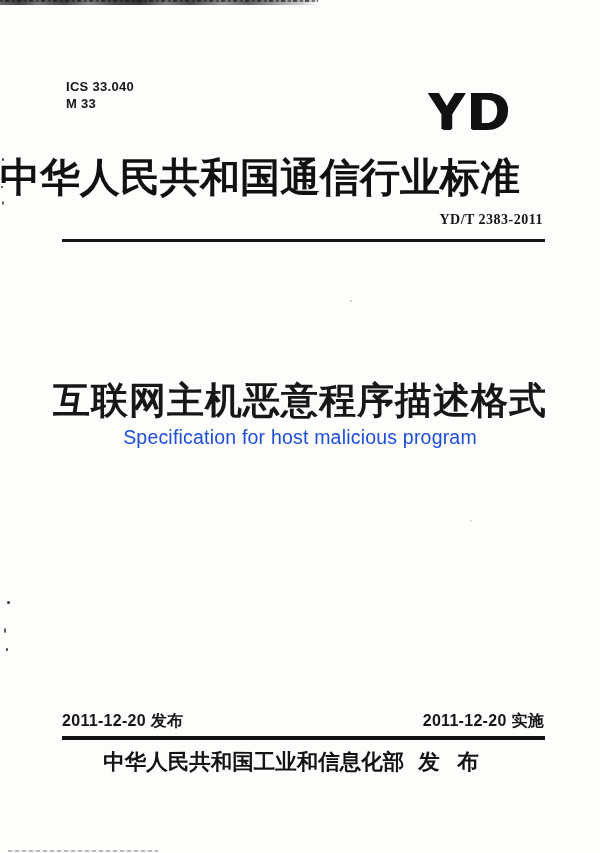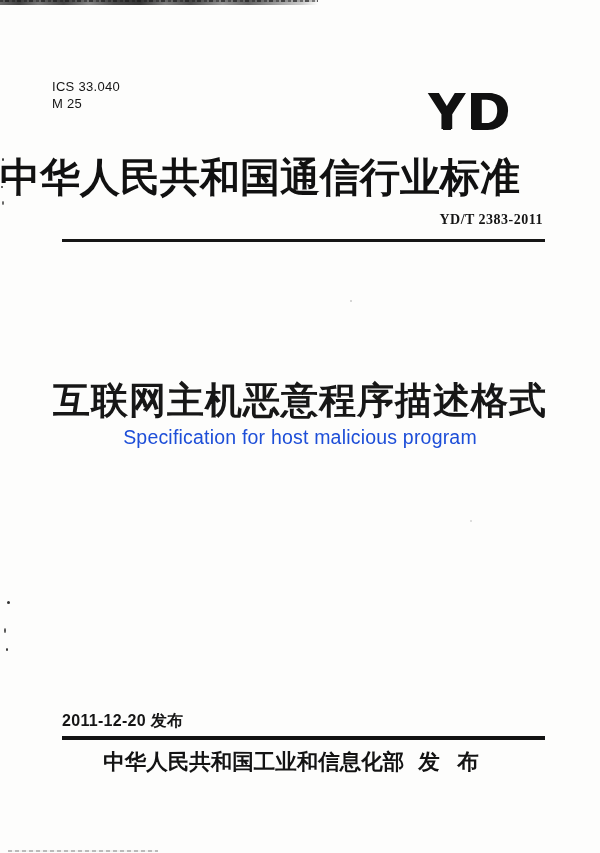--- a/index.html
+++ b/index.html
@@ -49,23 +49,23 @@
   .scan-band-bottom {
     position: absolute;
     left: 8px; bottom: 1px;
     width: 150px; height: 2px;
     background: repeating-linear-gradient(90deg,
       rgba(120,120,120,.5) 0 4px, rgba(180,180,180,.15) 4px 7px);
   }
   
   .ics-block {
     position: absolute;
-    left: 52px; top: 79px;
+    left: 66px; top: 79px;
     font-size: 13px;
-    font-weight: normal;
+    font-weight: bold;
     line-height: 1.3;
     letter-spacing: 0.3px;
   }
   .yd-logo {
     position: absolute;
     right: 88px; top: 84px;
     font-size: 56px;
     line-height: 1;
     font-weight: bold;
     letter-spacing: 3px;
@@ -157,36 +157,37 @@
   <div class="speck sp3"></div>
   <div class="speck sp4"></div>
   <div class="speck sp5"></div>
   <div class="speck sp6"></div>
   <div class="speck sp7"></div>
   <div class="speck sp8"></div>
   <div class="scan-band-bottom"></div>
 
   <div class="ics-block">
     <div>ICS 33.040</div>
-    <div>M 25</div>
+    <div>M 33</div>
   </div>
 
   <div class="yd-logo">YD</div>
 
   <div class="series-title">中华人民共和国通信行业标准</div>
 
   <div class="std-number">YD/T 2383-2011</div>
 
   <div class="rule-top"></div>
 
   <div class="doc-title-zh">互联网主机恶意程序描述格式</div>
   <div class="doc-title-en">Specification for host malicious program</div>
 
   <div class="dates-row">
     <span>2011-12-20 发布</span>
+    <span>2011-12-20 实施</span>
   </div>
 
   <div class="rule-bottom"></div>
 
   <div class="publisher-row">
     <span>中华人民共和国工业和信息化部</span><span class="verb">发 布</span>
   </div>
 
 </div>
 

